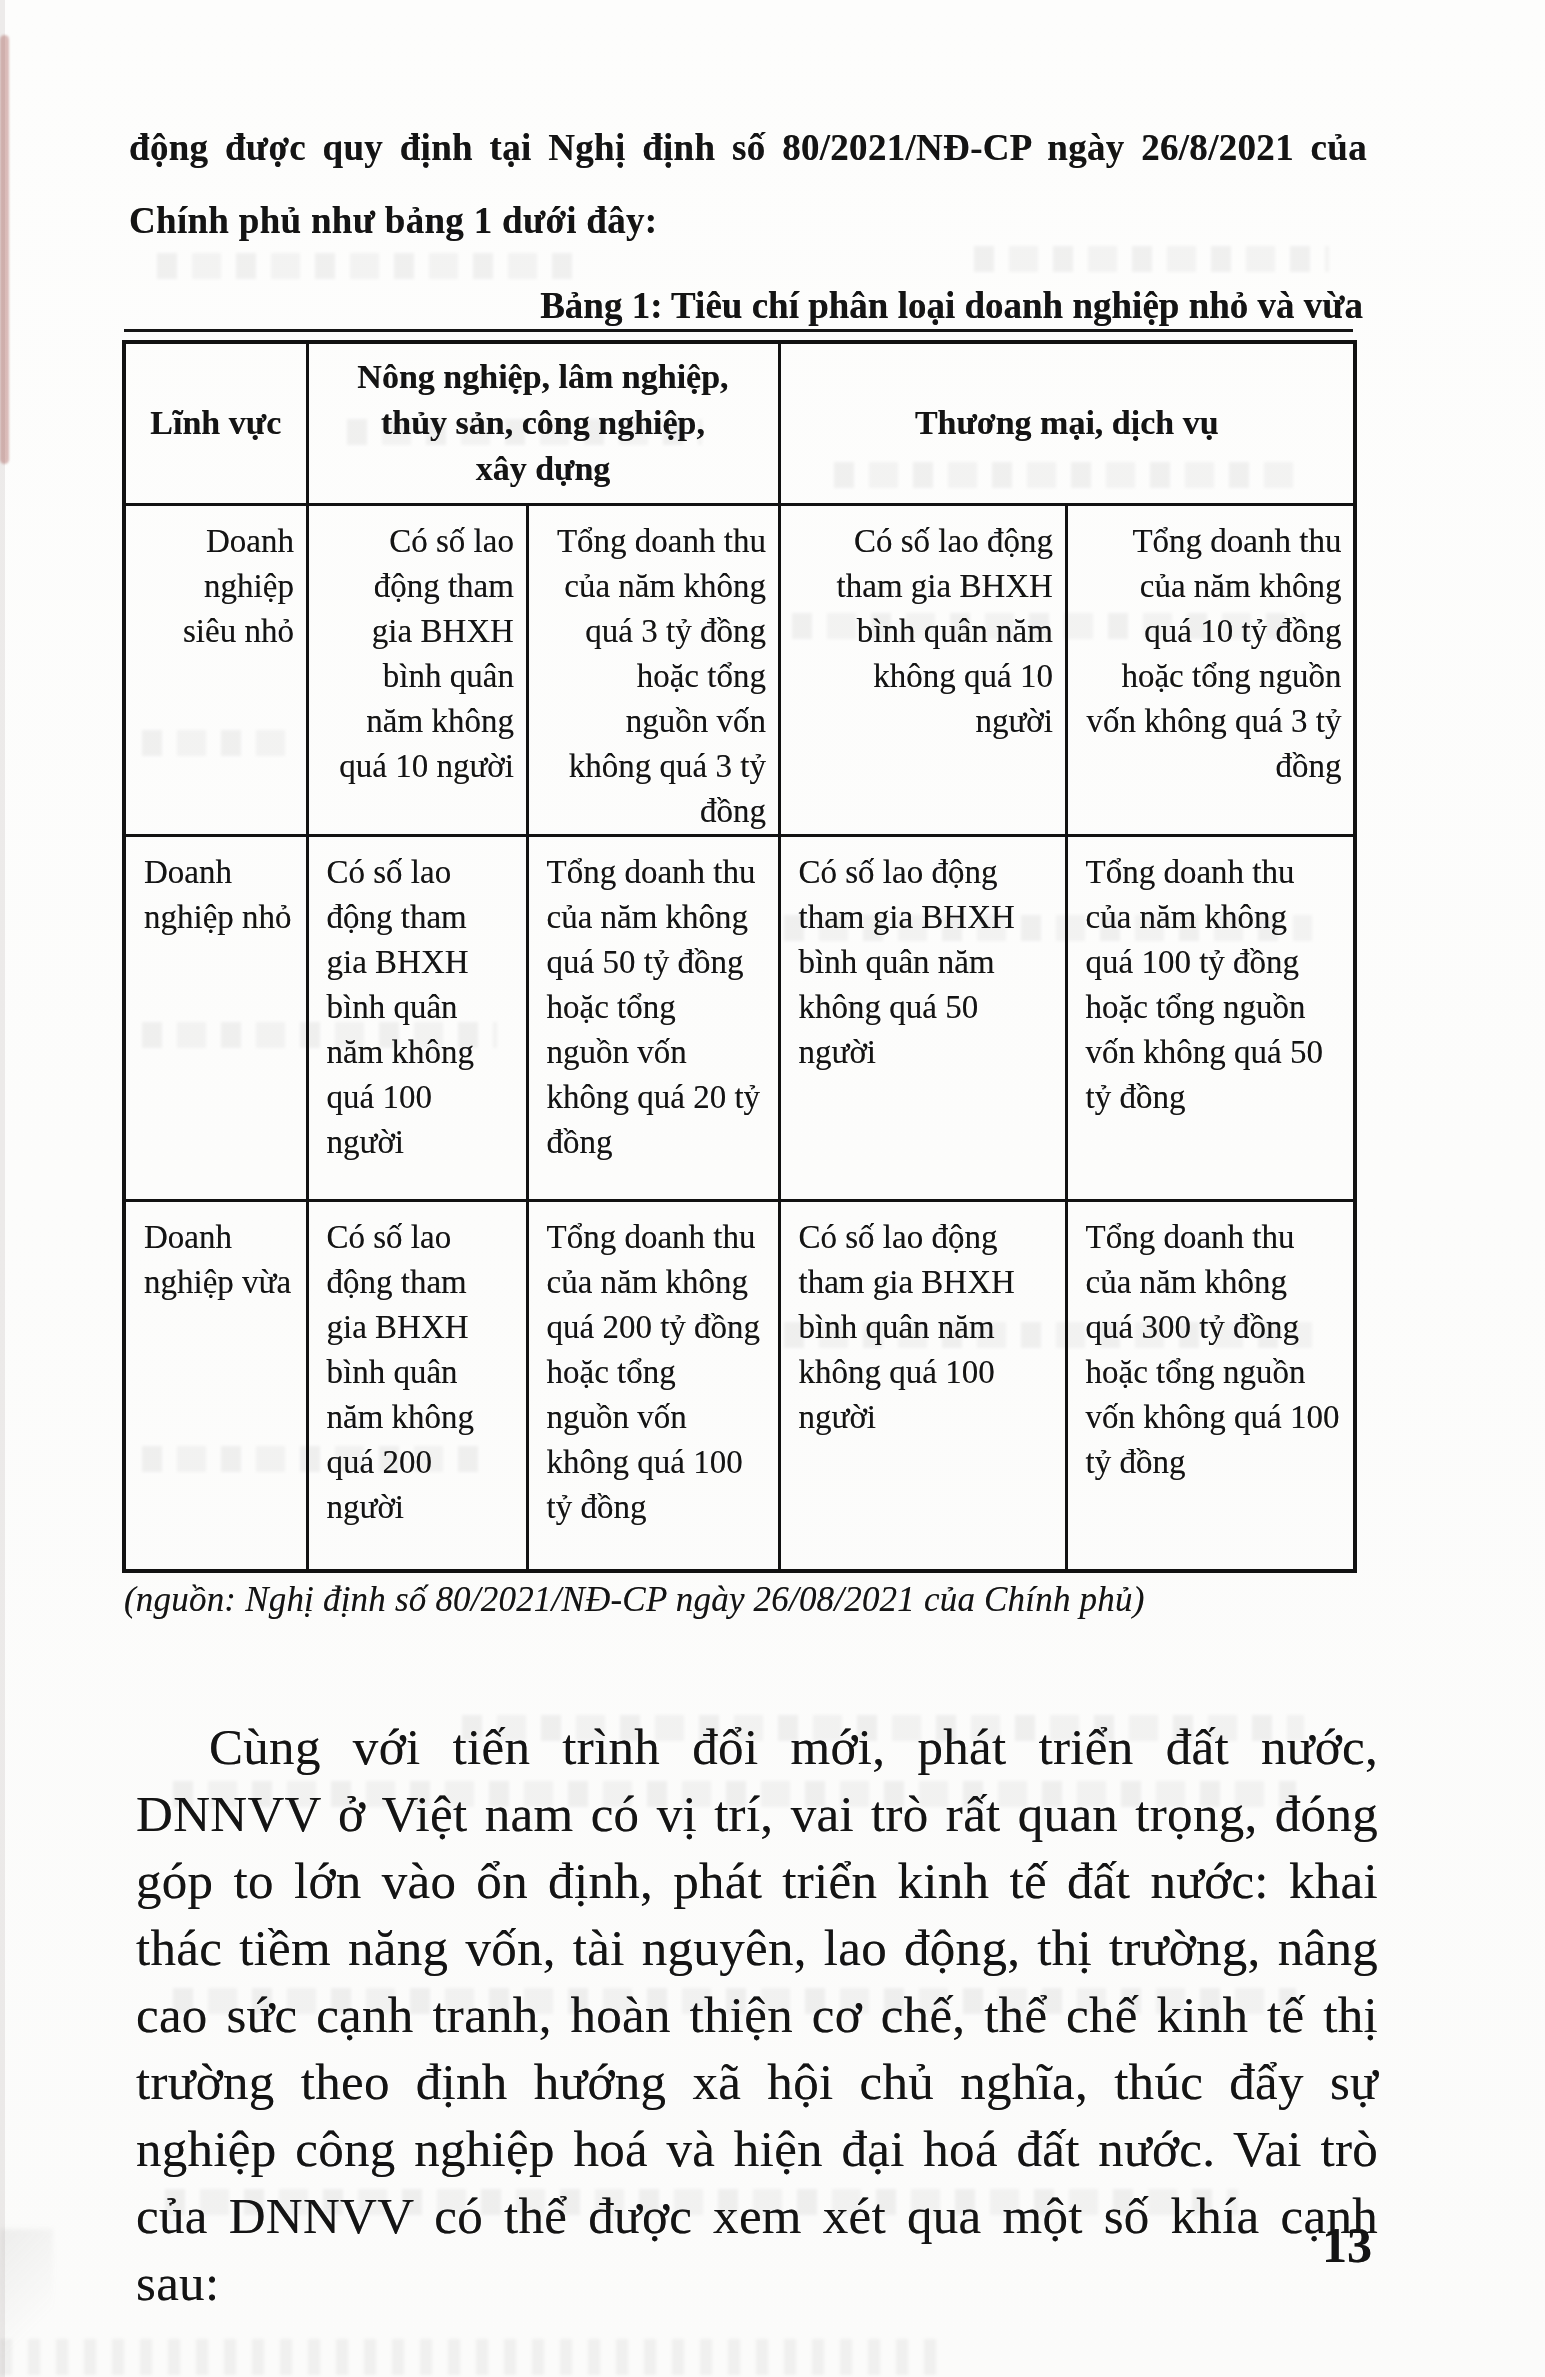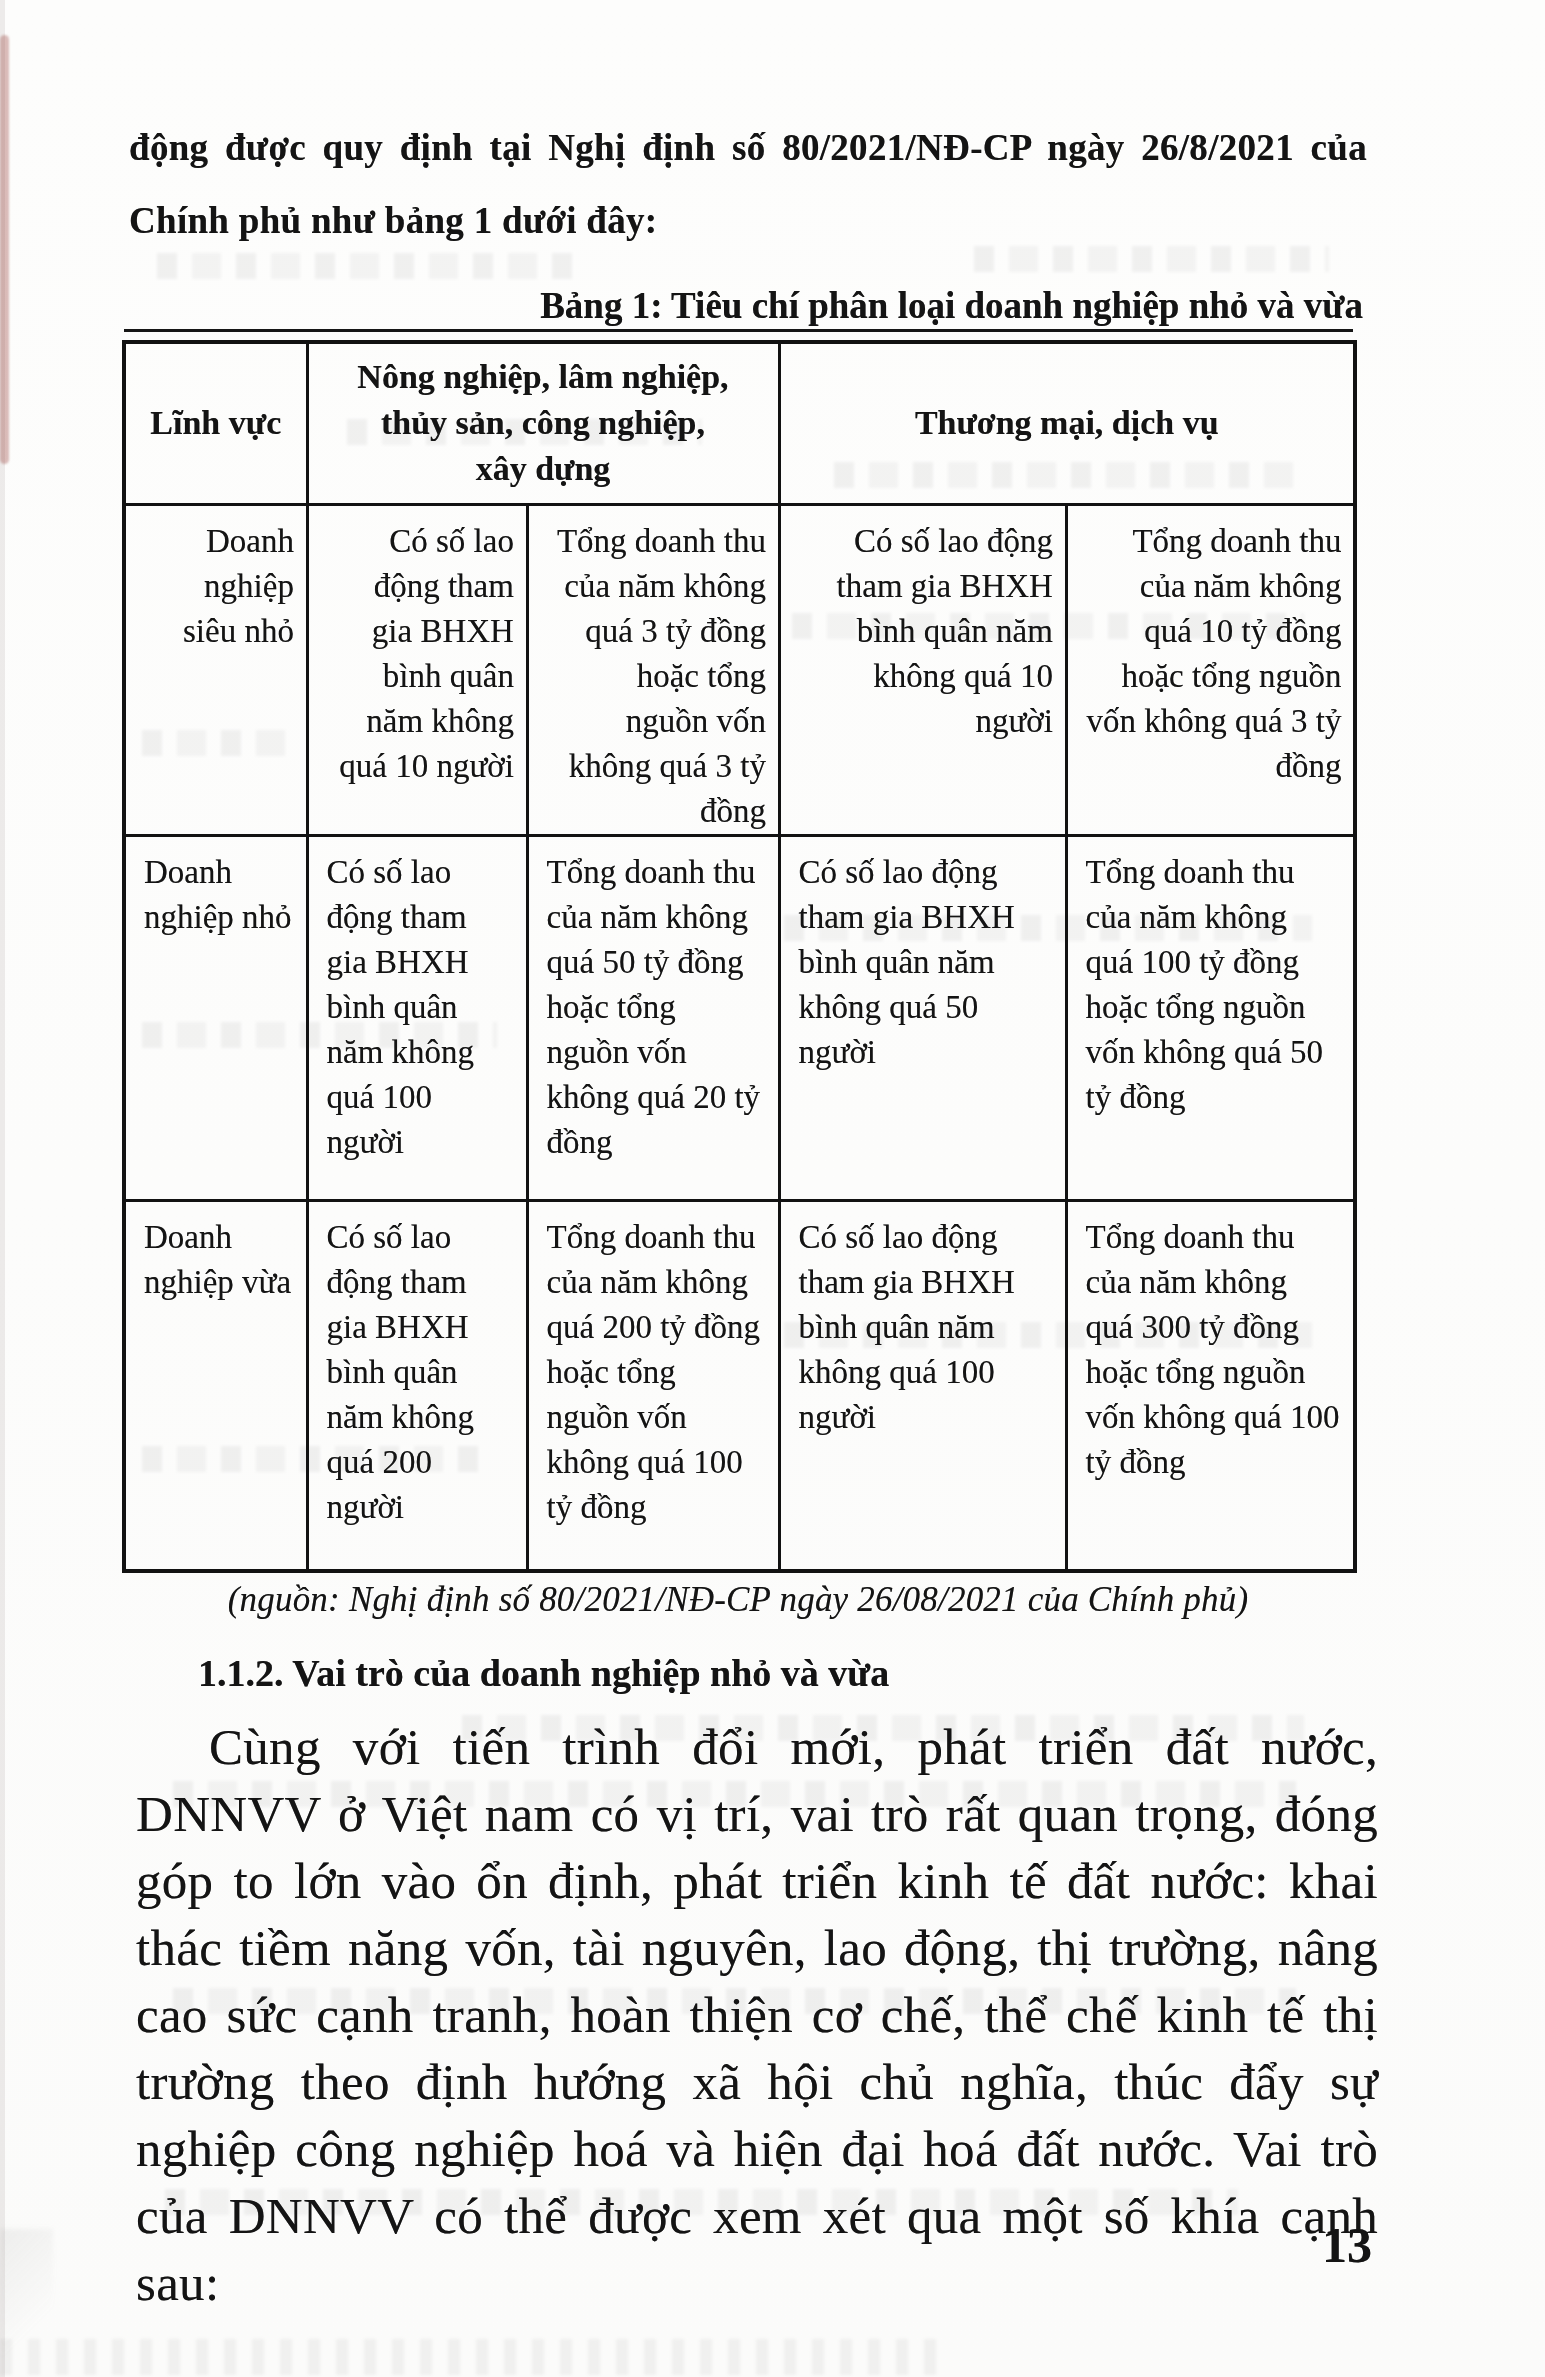--- a/index.html
+++ b/index.html
@@ -60,21 +60,21 @@
   .criteria tbody td {
     vertical-align: top; font-size: 33px; line-height: 45px;
     padding: 13.2px 11.6px 0 18px; font-weight: normal; text-align: left;
   }
   tr.r1 td { height: 329px; text-align: right; }
   tr.r2 td { height: 365px; }
   tr.r3 td { height: 371px; }
 
   .source {
     position: absolute; top: 1580px; left: 124px; width: 1228px;
-    text-align: center; font-style: italic; font-size: 35px; margin: 0;
+    text-align: left; font-style: italic; font-size: 35px; margin: 0;
     letter-spacing: 0.2px; text-shadow: 0 0 0.5px rgba(20,20,20,0.5);
   }
   .heading {
     position: absolute; top: 1651px; left: 198px; margin: 0;
     font-size: 38px; font-weight: bold;
     text-shadow: 0 0 0.5px rgba(20,20,20,0.6);
   }
   .bodypar {
     position: absolute; top: 1702px; left: 124px; width: 1242px; margin: 12px;
     font-size: 51px; line-height: 67px; text-align: justify; text-indent: 73px;
@@ -152,20 +152,19 @@
         <td>Có số lao động tham gia BHXH bình quân năm không quá 200 người</td>
         <td>Tổng doanh thu của năm không quá 200 tỷ đồng hoặc tổng nguồn vốn không quá 100 tỷ đồng</td>
         <td>Có số lao động tham gia BHXH bình quân năm không quá 100 người</td>
         <td>Tổng doanh thu của năm không quá 300 tỷ đồng hoặc tổng nguồn vốn không quá 100 tỷ đồng</td>
       </tr>
     </tbody>
   </table>
 
   <p class="source">(nguồn: Nghị định số 80/2021/NĐ-CP ngày 26/08/2021 của Chính phủ)</p>
 
-  <h2 class="heading">1.1.2. Vai trò của doanh nghiệp nhỏ và vừa</h2>
 
   <p class="bodypar">Cùng với tiến trình đổi mới, phát triển đất nước, DNNVV ở Việt nam có vị trí, vai trò rất quan trọng, đóng góp to lớn vào ổn định, phát triển kinh tế đất nước: khai thác tiềm năng vốn, tài nguyên, lao động, thị trường, nâng cao sức cạnh tranh, hoàn thiện cơ chế, thể chế kinh tế thị trường theo định hướng xã hội chủ nghĩa, thúc đẩy sự nghiệp công nghiệp hoá và hiện đại hoá đất nước. Vai trò của DNNVV có thể được xem xét qua một số khía cạnh sau:</p>
 
   <div class="pageno">13</div>
 
 </div>
 
 
 </body></html>

